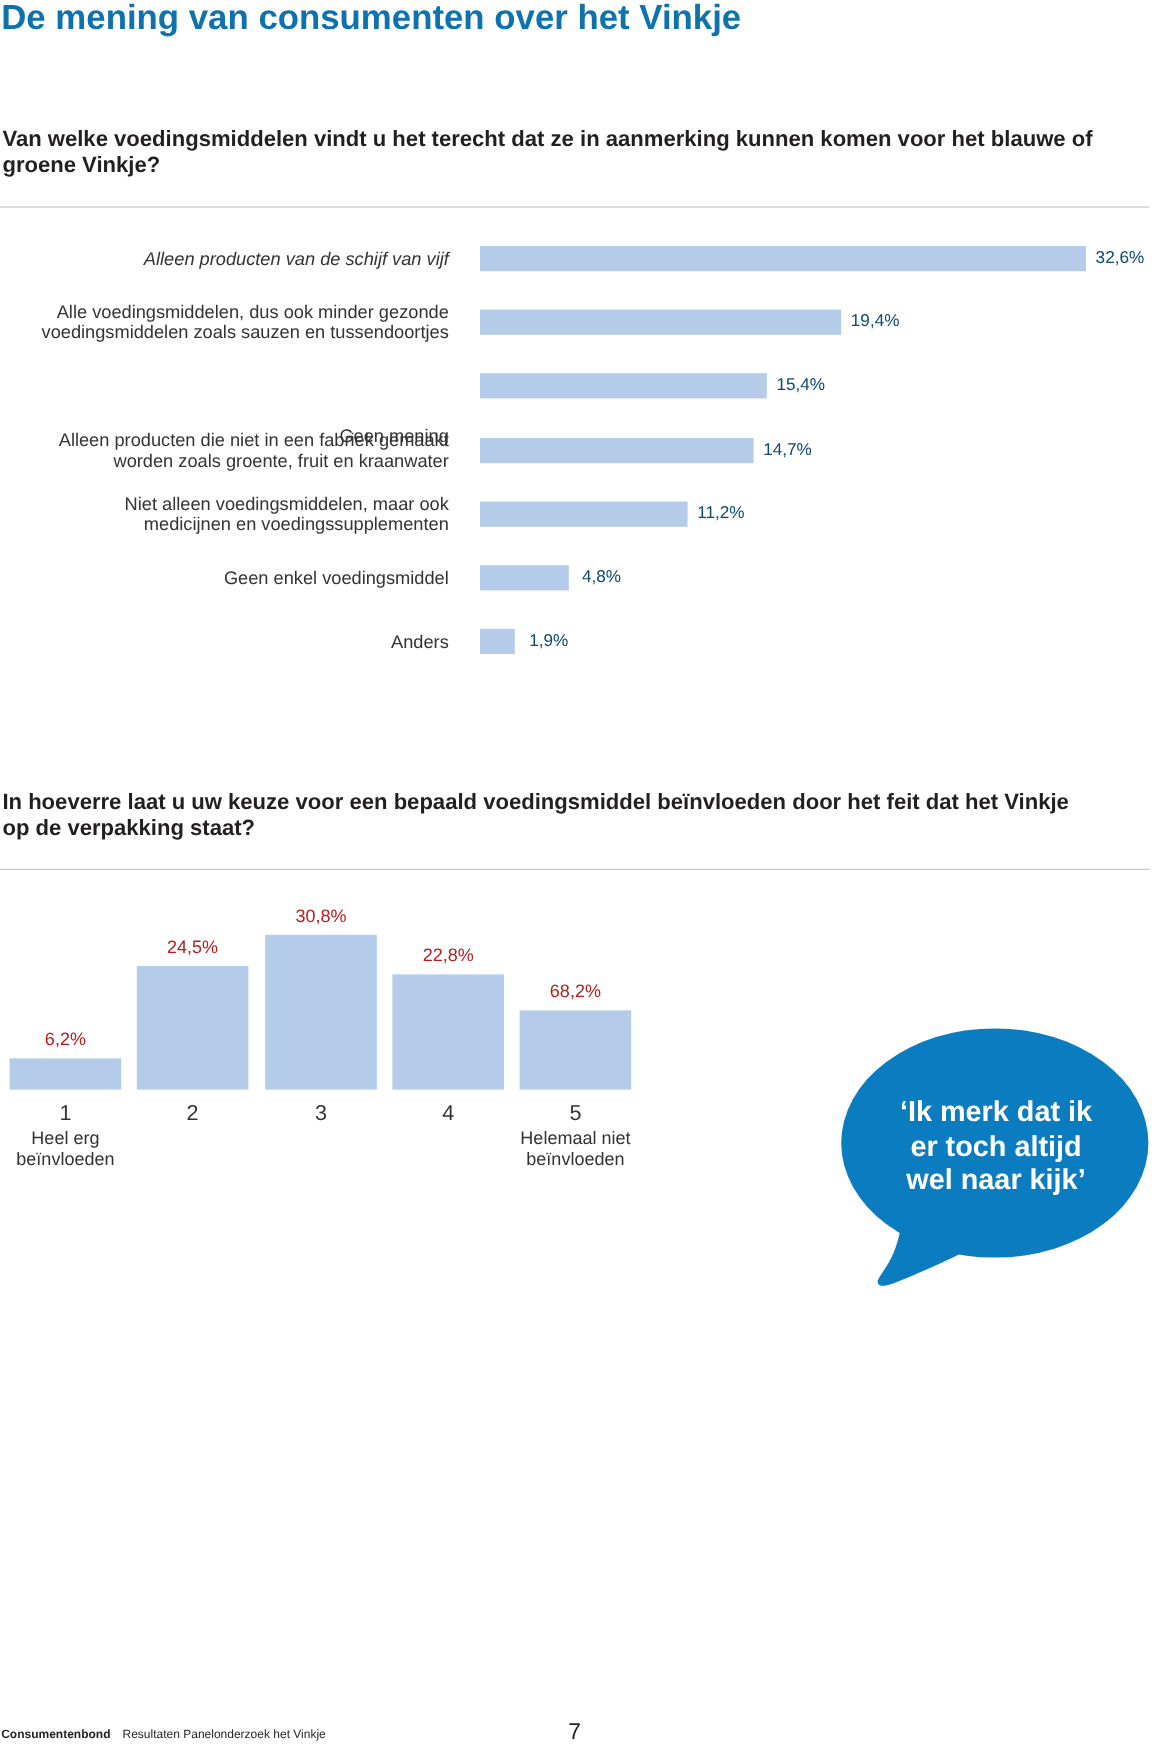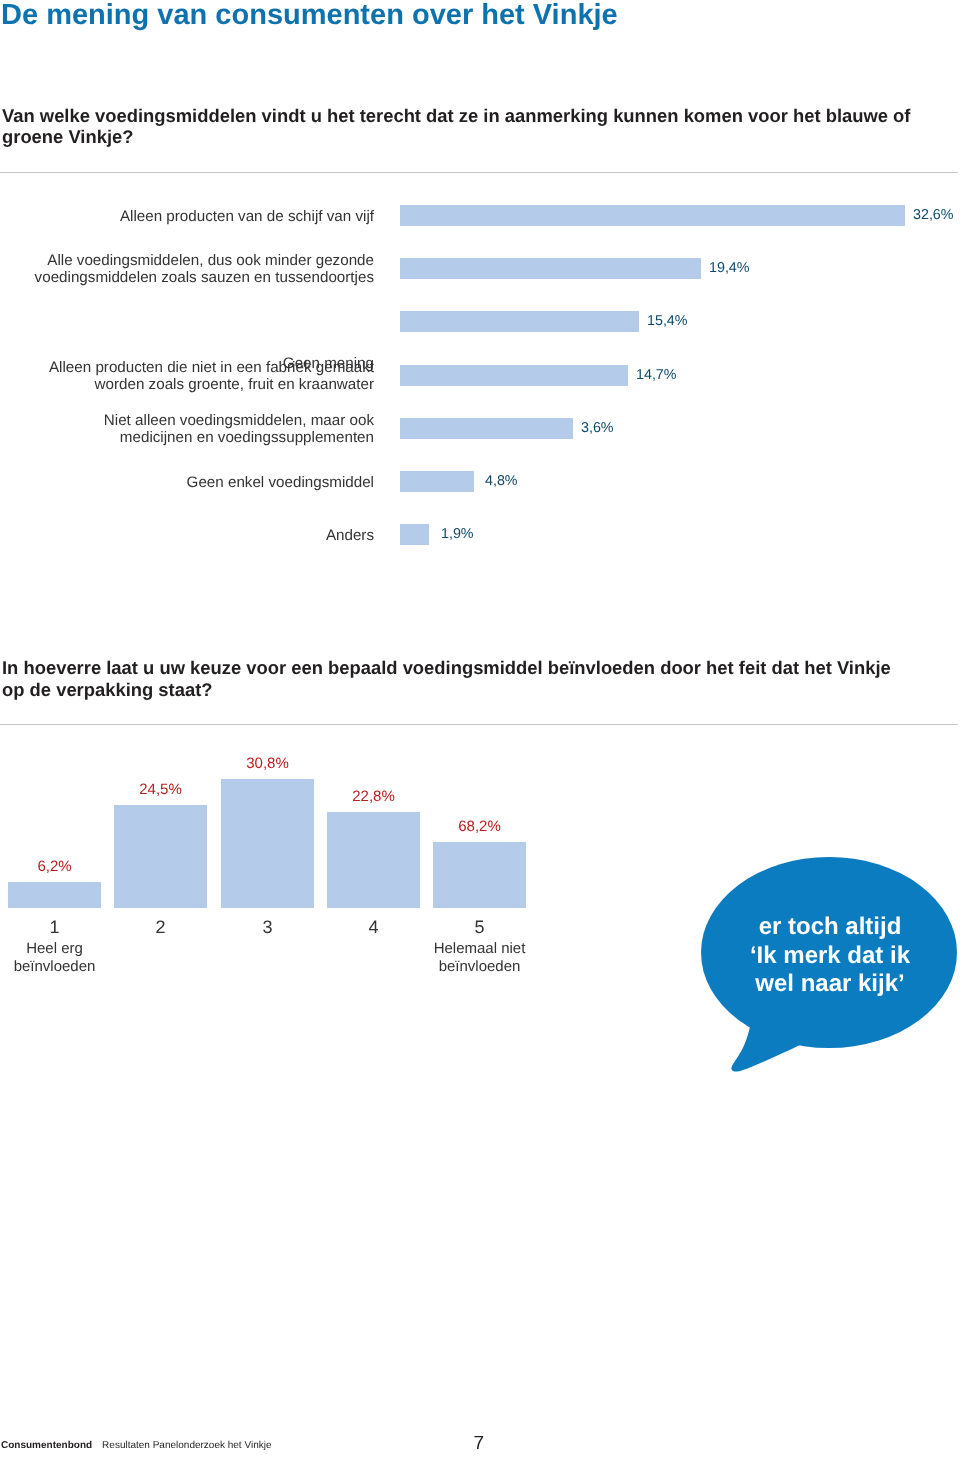--- a/index.html
+++ b/index.html
@@ -87,21 +87,21 @@
   <div class="doc-title">De mening van consumenten over het Vinkje</div>
 
   <div class="question" id="question-1">
     <div>Van welke voedingsmiddelen vindt u het terecht dat ze in aanmerking kunnen komen voor het blauwe of</div>
     <div>groene Vinkje?</div>
   </div>
   <div class="rule" id="rule-1"></div>
 
   <div id="hbar-chart">
       <div class="hbar-row" style="top: 205px;">
-        <div class="hbar-label" style="top: 3.2px;">Alleen producten van de schijf van vijf</div>
+        <div class="hbar-label" style="top: 3.2px; font-style: italic;">Alleen producten van de schijf van vijf</div>
         <div class="hbar-fill" style="position: absolute; left: 400px; top: 0px; width: 505px; background: rgb(180, 203, 234);"></div>
         <div class="hbar-value" style="left: 913px;">32,6%</div>
       </div>
       <div class="hbar-row" style="top: 258px;">
         <div class="hbar-label" style="top: -6.3px;">Alle voedingsmiddelen, dus ook minder gezonde
 voedingsmiddelen zoals sauzen en tussendoortjes</div>
         <div class="hbar-fill" style="position: absolute; left: 400px; top: 0px; width: 301px; background: rgb(180, 203, 234);"></div>
         <div class="hbar-value" style="left: 709px;">19,4%</div>
       </div>
       <div class="hbar-row" style="top: 311px;">
@@ -112,21 +112,21 @@
       <div class="hbar-row" style="top: 365px;">
         <div class="hbar-label" style="top: -6.3px;">Alleen producten die niet in een fabriek gemaakt
 worden zoals groente, fruit en kraanwater</div>
         <div class="hbar-fill" style="position: absolute; left: 400px; top: 0px; width: 228px; background: rgb(180, 203, 234);"></div>
         <div class="hbar-value" style="left: 636px;">14,7%</div>
       </div>
       <div class="hbar-row" style="top: 418px;">
         <div class="hbar-label" style="top: -6.3px;">Niet alleen voedingsmiddelen, maar ook
 medicijnen en voedingssupplementen</div>
         <div class="hbar-fill" style="position: absolute; left: 400px; top: 0px; width: 173px; background: rgb(180, 203, 234);"></div>
-        <div class="hbar-value" style="left: 581px;">3,6%</div>
+        <div class="hbar-value" style="left: 581px;">11,2%</div>
       </div>
       <div class="hbar-row" style="top: 471px;">
         <div class="hbar-label" style="top: 3.2px;">Geen enkel voedingsmiddel</div>
         <div class="hbar-fill" style="position: absolute; left: 400px; top: 0px; width: 74px; background: rgb(180, 203, 234);"></div>
         <div class="hbar-value" style="left: 485px;">4,8%</div>
       </div>
       <div class="hbar-row" style="top: 524px;">
         <div class="hbar-label" style="top: 3.2px;">Anders</div>
         <div class="hbar-fill" style="position: absolute; left: 400px; top: 0px; width: 29px; background: rgb(180, 203, 234);"></div>
         <div class="hbar-value" style="left: 441px;">1,9%</div>
@@ -166,22 +166,22 @@
       <ellipse cx="139" cy="102.5" rx="128" ry="95.5"></ellipse>
       <path d="M 60.3,175.0
                C 58.0,186.5 54.5,196.5 48.0,206.5
                C 43.2,213.8 40.6,217.0 41.6,219.4
                C 42.8,222.2 47.0,222.1 53.0,220.0
                C 66.0,215.4 84.0,207.0 99.0,200.2
                C 108.5,195.9 113.0,193.4 116.0,191.0 Z"></path>
     </g>
   </svg>
   <div class="bubble-text">
+    <div>‘Ik merk dat ik</div>
     <div>er toch altijd</div>
-    <div>‘Ik merk dat ik</div>
     <div>wel naar kijk’</div>
   </div>
 
   <div class="footer">
     <span id="footer-brand">Consumentenbond</span><span id="footer-report">Resultaten Panelonderzoek het Vinkje</span>
   </div>
   <div id="footer-page">7</div>
 
 </div>
 

